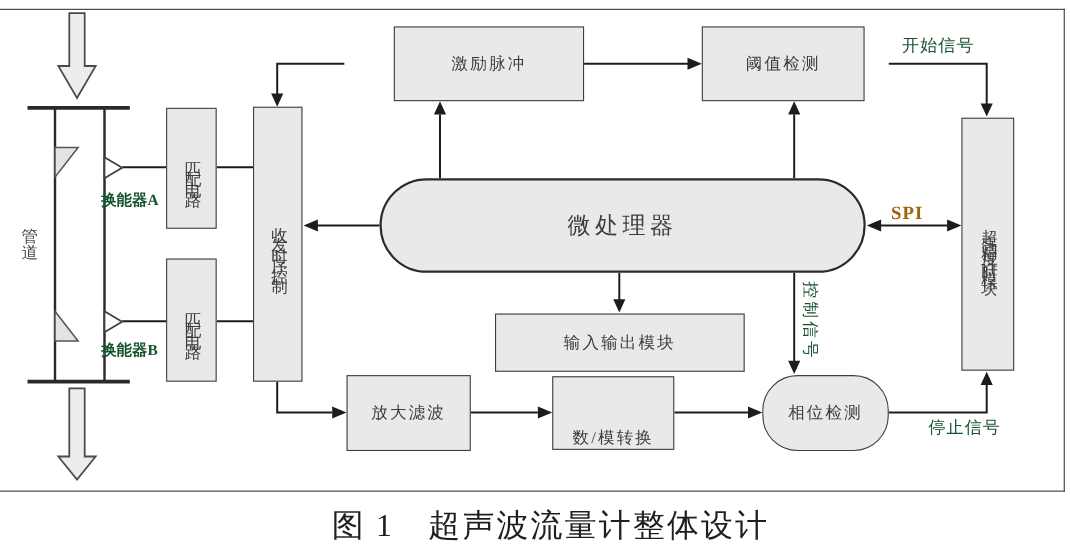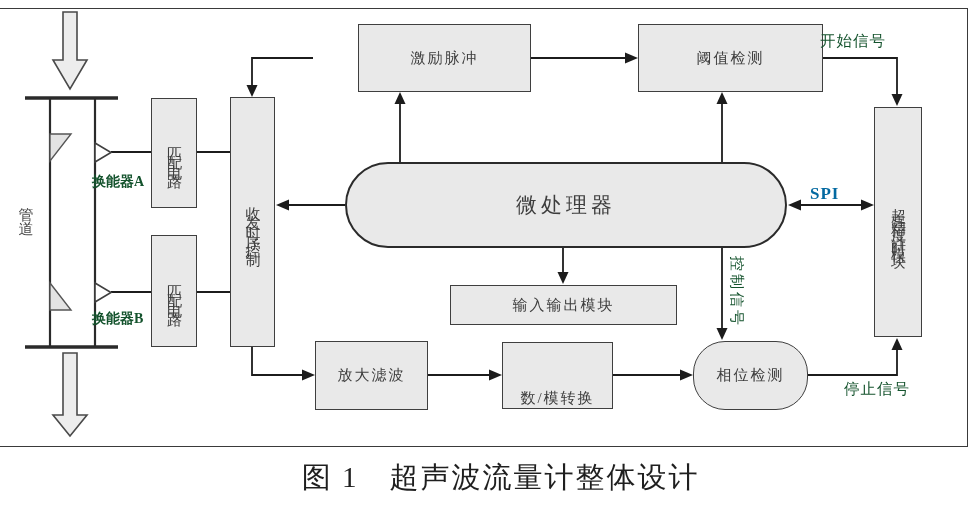--- a/index.html
+++ b/index.html
@@ -44,21 +44,21 @@
   }
   .vtext.t8{letter-spacing:6.5px;}
   .lbl{
     position:absolute;
     font-size:15.5px;
     letter-spacing:1px;
     color:#14532d;
     white-space:nowrap;
   }
   .lbl.bold{font-weight:bold;font-size:14px;letter-spacing:0;}
-  .spi{font-weight:bold;font-size:17px;letter-spacing:1px;color:#0369a1;}
+  .spi{font-weight:bold;font-size:17px;letter-spacing:1px;color:#a16207;}
   .rot90{
     writing-mode:vertical-rl;
     text-orientation:sideways;
     letter-spacing:3px;
     font-size:15px;
   }
   .pipe-lbl{
     position:absolute;
     writing-mode:vertical-rl;
     text-orientation:upright;
@@ -146,41 +146,41 @@
       <path d="M95,283 L111,292.5 L95,302 Z" fill="#ffffff" stroke="#3f3f3f" stroke-width="1.6"></path>
       <path d="M63,12 H77 V60 H87 L70,89 L53,60 H63 Z" fill="#ededed" stroke="#4a4a4a" stroke-width="1.6"></path>
       <path d="M63,353 H77 V415 H87 L70,436 L53,415 H63 Z" fill="#ededed" stroke="#4a4a4a" stroke-width="1.6"></path>
     </g>
   </svg>
 
   <div class="box" style="left:313px;top:24px;width:173px;height:68px;margin-left:45px;">
     <span>激励脉冲</span>
   </div>
 
-  <div class="box" style="left:638px;top:24px;width:185px;height:68px;">
+  <div class="box" style="left:638px;top:24px;width:148px;height:68px;">
     <span>阈值检测</span>
   </div>
 
   <div class="box stadium" style="left:345px;top:162px;width:442px;height:86px;text-align:center;">
     <span>微处理器</span>
   </div>
 
   <div class="box" style="left:230px;top:97px;width:45px;height:250px;">
     <span class="vtext">收发时序控制</span>
   </div>
 
   <div class="box" style="left:151px;top:98px;width:46px;height:110px;">
     <span class="vtext">匹配电路</span>
   </div>
 
   <div class="box" style="left:151px;top:235px;width:46px;height:112px;">
     <span class="vtext">匹配电路</span>
   </div>
 
-  <div class="box" style="left:450px;top:285px;width:227px;height:40px;">
+  <div class="box" style="left:450px;top:285px;width:227px;height:53px;">
     <span>输入输出模块</span>
   </div>
 
   <div class="box" style="left:315px;top:341px;width:113px;height:69px;align-items:center;">
     <span>放大滤波</span>
   </div>
 
   <div class="box" style="left:502px;top:342px;width:111px;height:67px;align-items:flex-end;">
     <span>数/模转换</span>
   </div>

